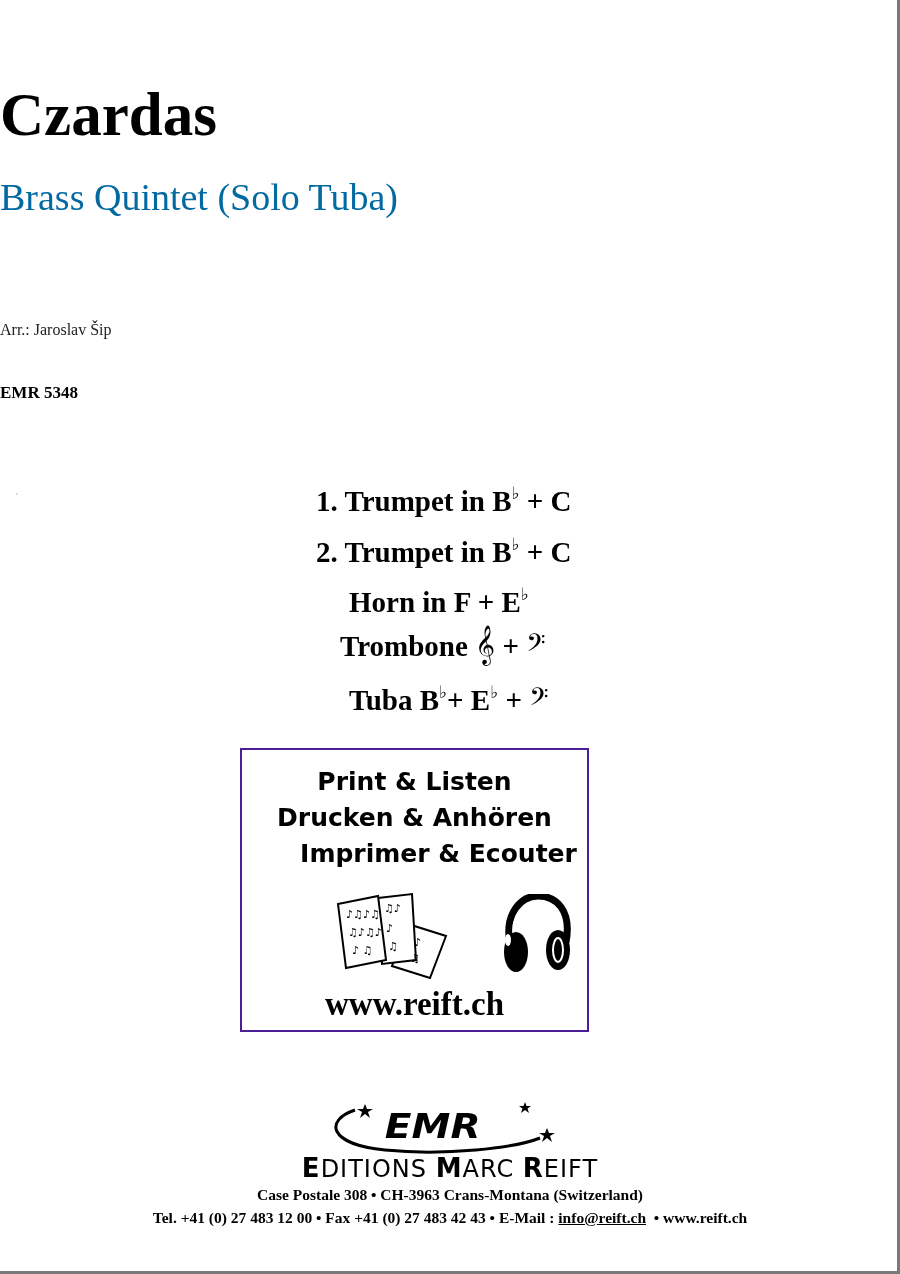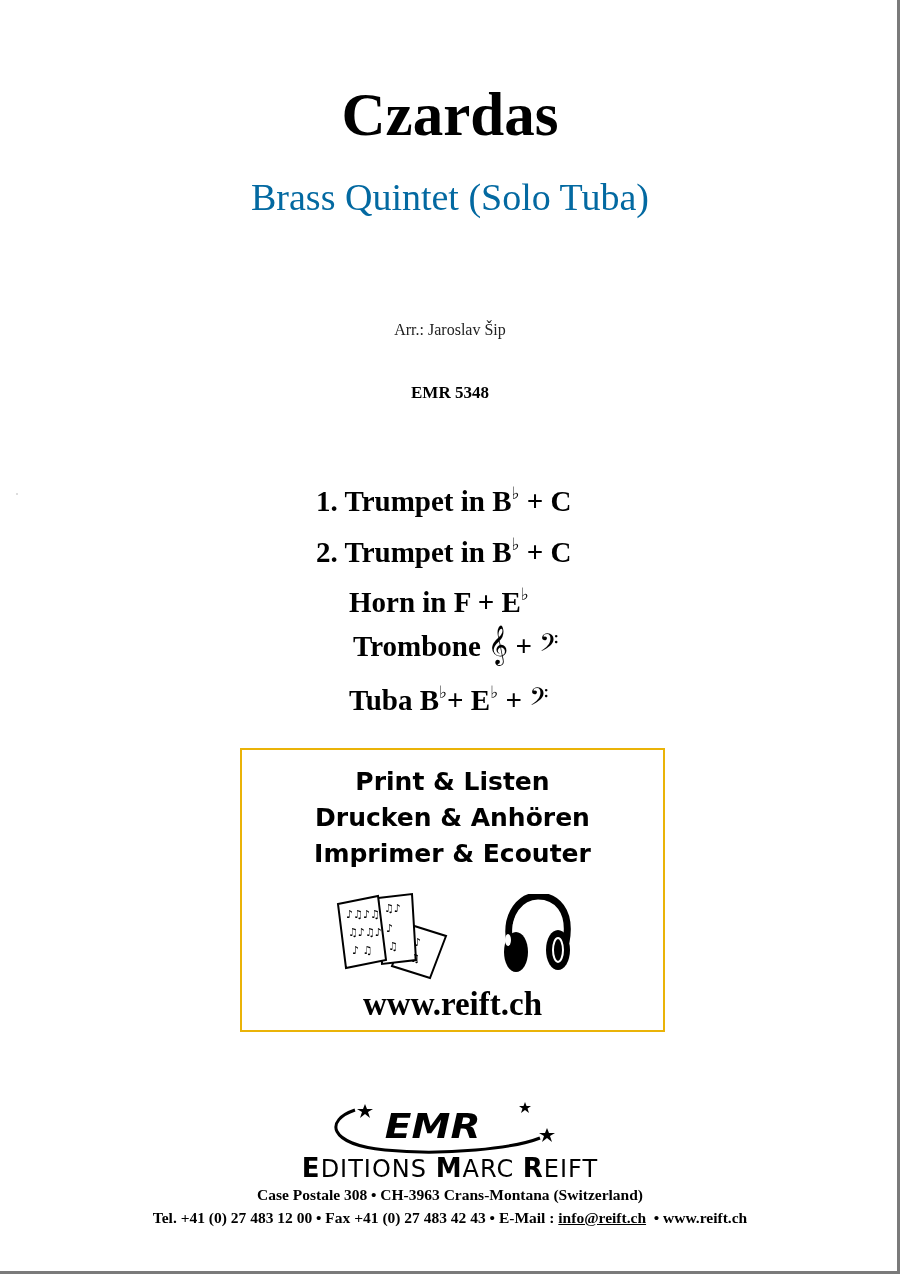--- a/index.html
+++ b/index.html
@@ -1,35 +1,35 @@
 <!DOCTYPE html>
 <html><head>
 <meta charset="utf-8">
 <style>
   html, body { margin:0; padding:0; background:#ffffff; }
   body { width:900px; height:1274px; position:relative; overflow:hidden;
          font-family:"Liberation Serif", serif; color:#000; }
   .page { position:absolute; left:0; top:0; width:897px; height:1271px;
           border-right:3px solid #7a7a7a; border-bottom:3px solid #7a7a7a; background:#fff; }
-  .center { position:absolute; left:0; width:900px; text-align:center; white-space:nowrap; }
+  .center { position:absolute; left:0; width:900px; white-space:nowrap; }
   .title { top:80px; font-size:61px; font-weight:bold; line-height:70px; }
   .subtitle { top:174px; font-size:38px; line-height:46px; color:#0369a1; }
   .composer { top:249px; font-size:42px; font-weight:bold; line-height:50px; }
   .arranger { top:316px; font-size:16px; line-height:28px; color:#222; }
   .catno { top:382px; font-size:17px; font-weight:bold; line-height:22px; }
 
   .parts { position:absolute; left:316px; top:476px; }
   .part { position:absolute; white-space:nowrap; font-size:29px; font-weight:bold; line-height:36px; }
   .part sup { font-size:17px; vertical-align:12px; font-weight:normal; }
   .clef { font-family:"DejaVu Sans", sans-serif; font-weight:normal; }
   .clef.treble { font-size:34px; }
   .clef.bass { font-size:30px; }
 
-  .promo { position:absolute; left:240px; top:748px; width:425px; height:284px;
-           border:2px solid #eab308; box-sizing:border-box; }
+  .promo { position:absolute; left:240px; top:748px; width:349px; height:284px;
+           border:2px solid #4c1d95; box-sizing:border-box; }
   .promo-line { position:absolute; left:0; width:100%; text-align:center;
                 font-family:"DejaVu Sans", sans-serif; font-weight:bold; font-size:25px; line-height:30px; }
   .promo-url { position:absolute; left:0; width:100%; top:236px; text-align:center;
                font-family:"Liberation Serif", serif; font-weight:bold; font-size:33px; line-height:36px; }
   .icon-sheets { position:absolute; left:92px; top:142px; width:118px; height:88px; }
   .icon-phones { position:absolute; left:258px; top:144px; width:74px; height:82px; }
 
   .logo { position:absolute; left:325px; top:1098px; width:240px; height:56px; }
   .logo-name { position:absolute; left:0; width:900px; top:1154px; text-align:center;
                font-family:"DejaVu Sans", sans-serif; font-size:24px; letter-spacing:1px; line-height:28px; }
@@ -55,32 +55,32 @@
   <div class="parts">
     <div class="part" style="left:0;top:0;">
       <span>1. Trumpet in B</span><sup>♭</sup><span> + C</span>
     </div>
     <div class="part" style="left:0;top:51px;">
       <span>2. Trumpet in B</span><sup>♭</sup><span> + C</span>
     </div>
     <div class="part" style="left:33px;top:101px;">
       <span>Horn in F + E</span><sup>♭</sup>
     </div>
-    <div class="part" style="left:37px;top:150px;">
+    <div class="part" style="left:24px;top:150px;">
       <span>Trombone </span><span class="clef treble">𝄞</span><span> + </span><span class="clef bass">𝄢</span>
     </div>
     <div class="part" style="left:33px;top:199px;">
       <span>Tuba B</span><sup>♭</sup><span>+ E</span><sup>♭</sup><span> + </span><span class="clef bass">𝄢</span>
     </div>
   </div>
 
   <div class="promo">
     <div class="promo-line" style="top:17px;">Print &amp; Listen</div>
     <div class="promo-line" style="top:53px;">Drucken &amp; Anhören</div>
-    <div class="promo-line" style="top:89px;">Imprimer &amp; Ecouter</div>
+    <div class="promo-line" style="top:89px;padding-left:24px;">Imprimer &amp; Ecouter</div>
 
     <svg class="icon-sheets" viewBox="0 0 118 88">
       <g stroke="#000" stroke-width="2" fill="#fff">
         <polygon points="74,32 112,44 96,86 58,74"></polygon>
         <polygon points="44,6 78,2 82,68 48,72"></polygon>
         <polygon points="4,12 44,4 52,68 12,76"></polygon>
       </g>
       <g fill="#000" font-family="DejaVu Sans, sans-serif" font-size="11">
         <text x="12" y="26">♪♫♪♫</text>
         <text x="14" y="44">♫♪♫♪</text>

